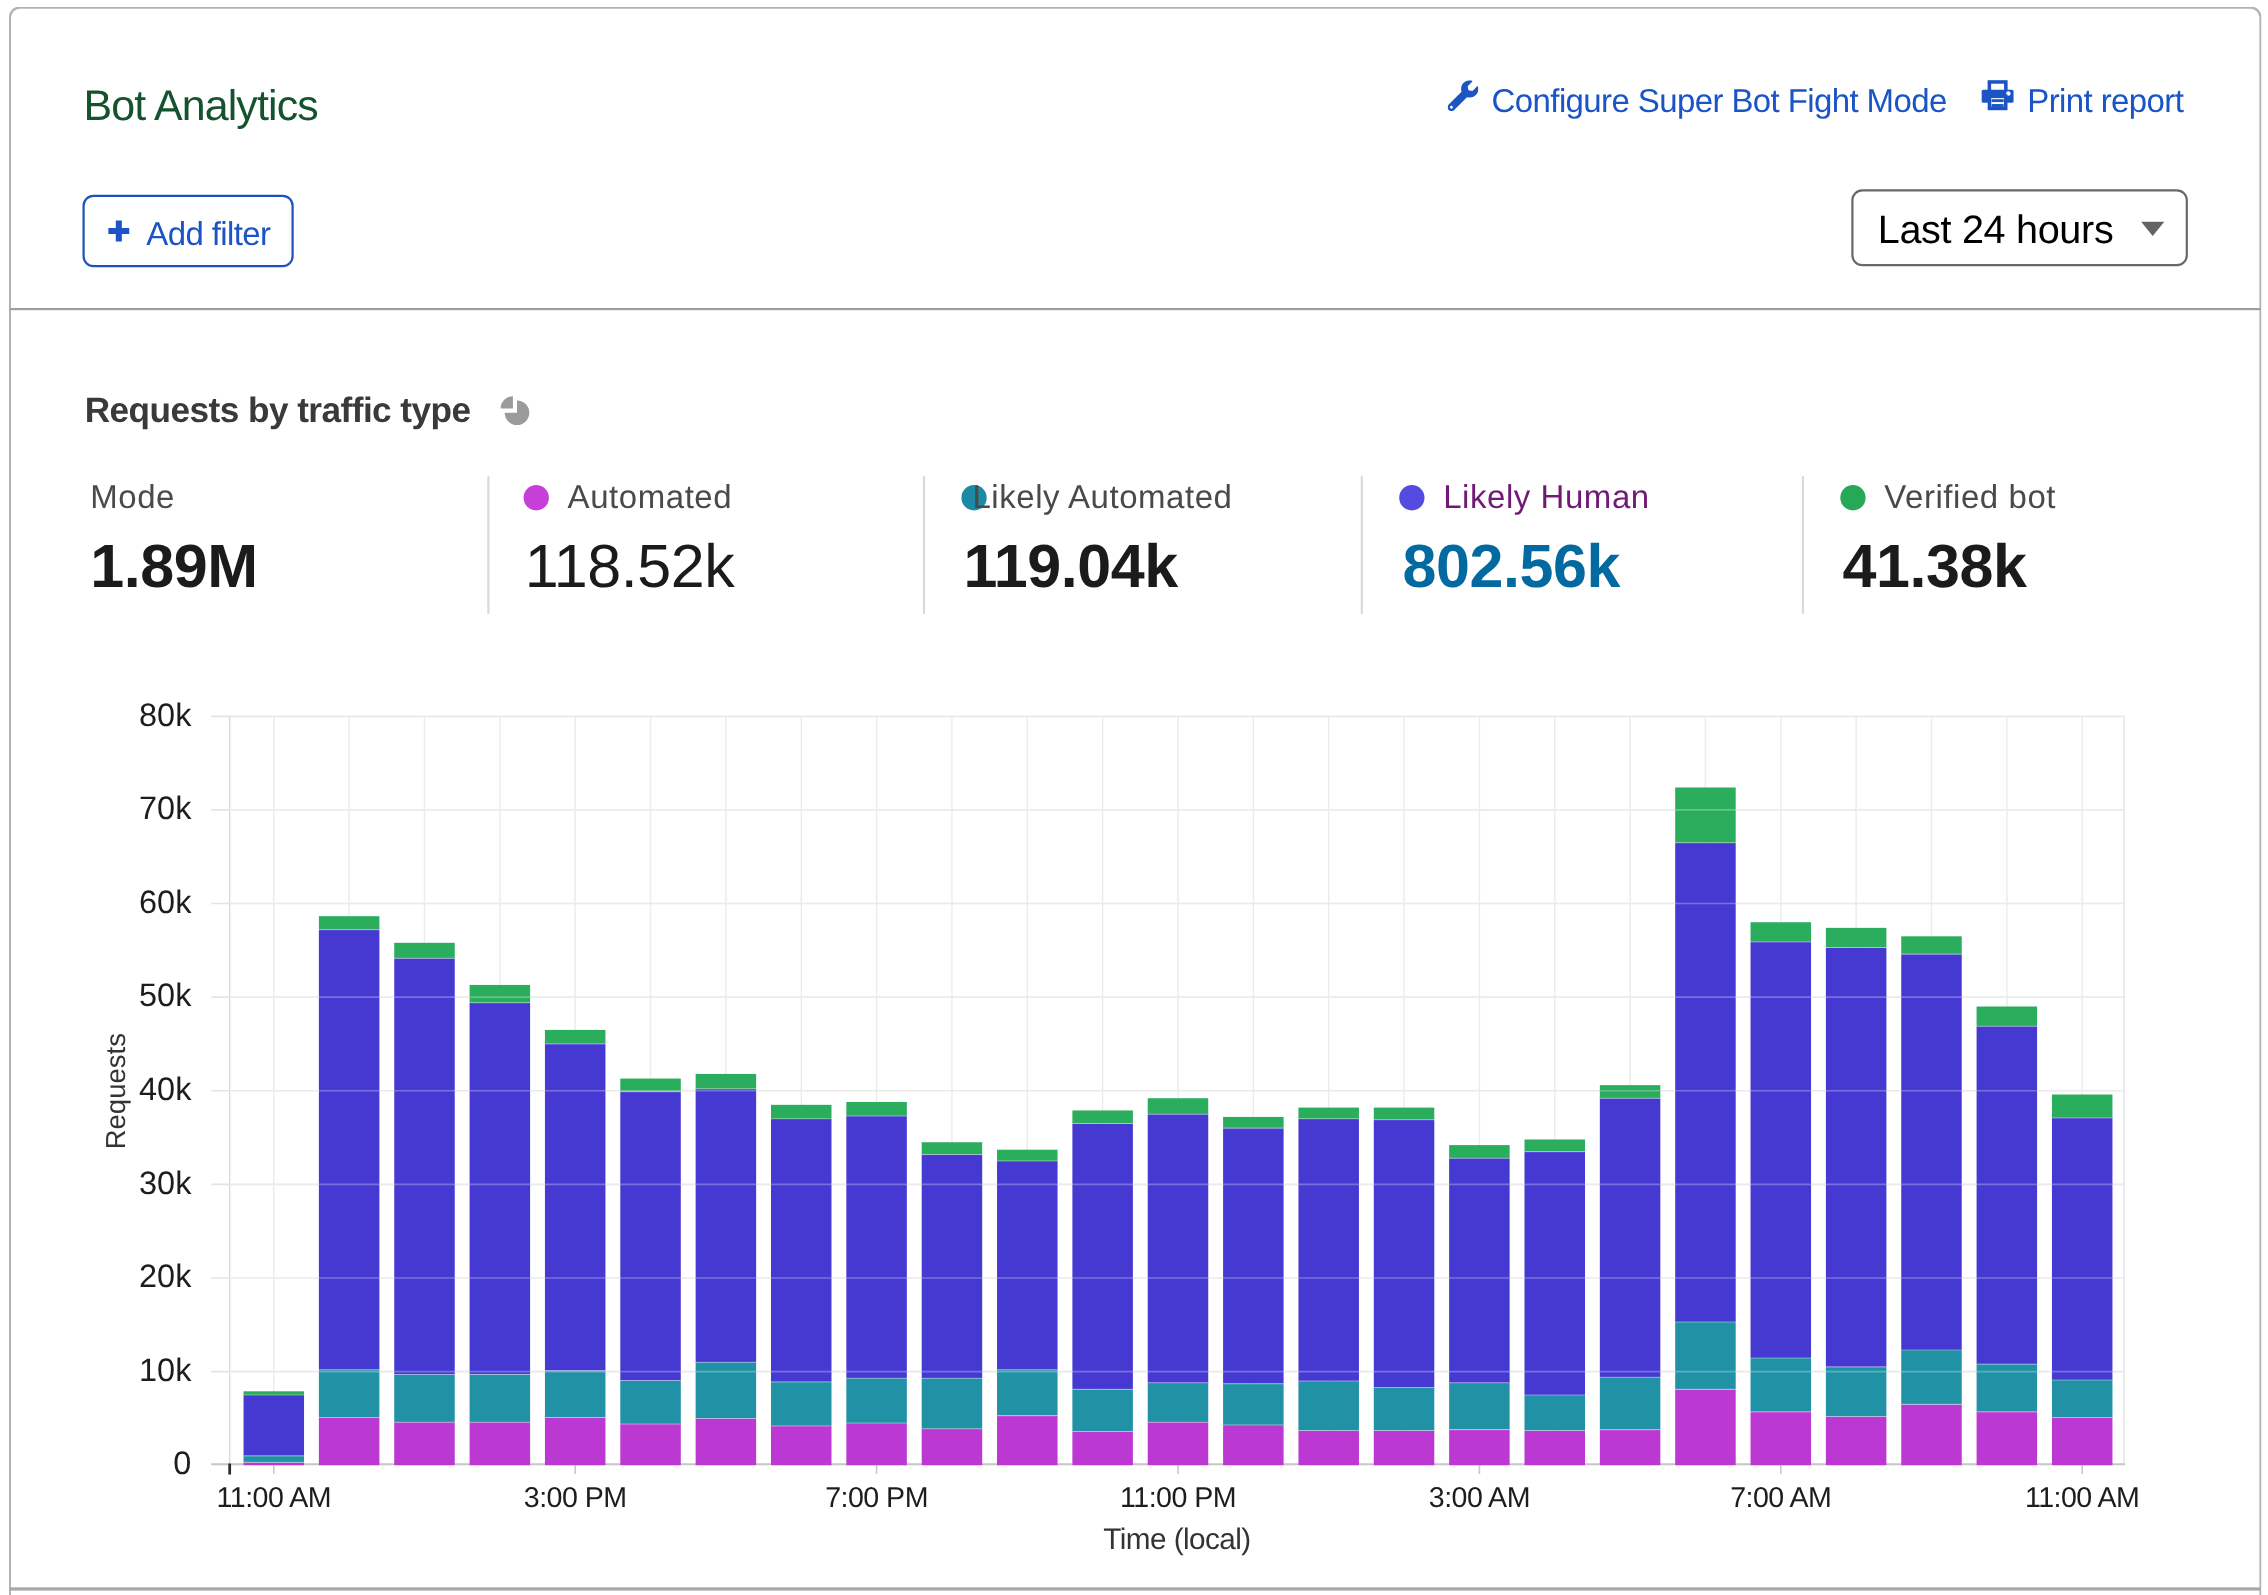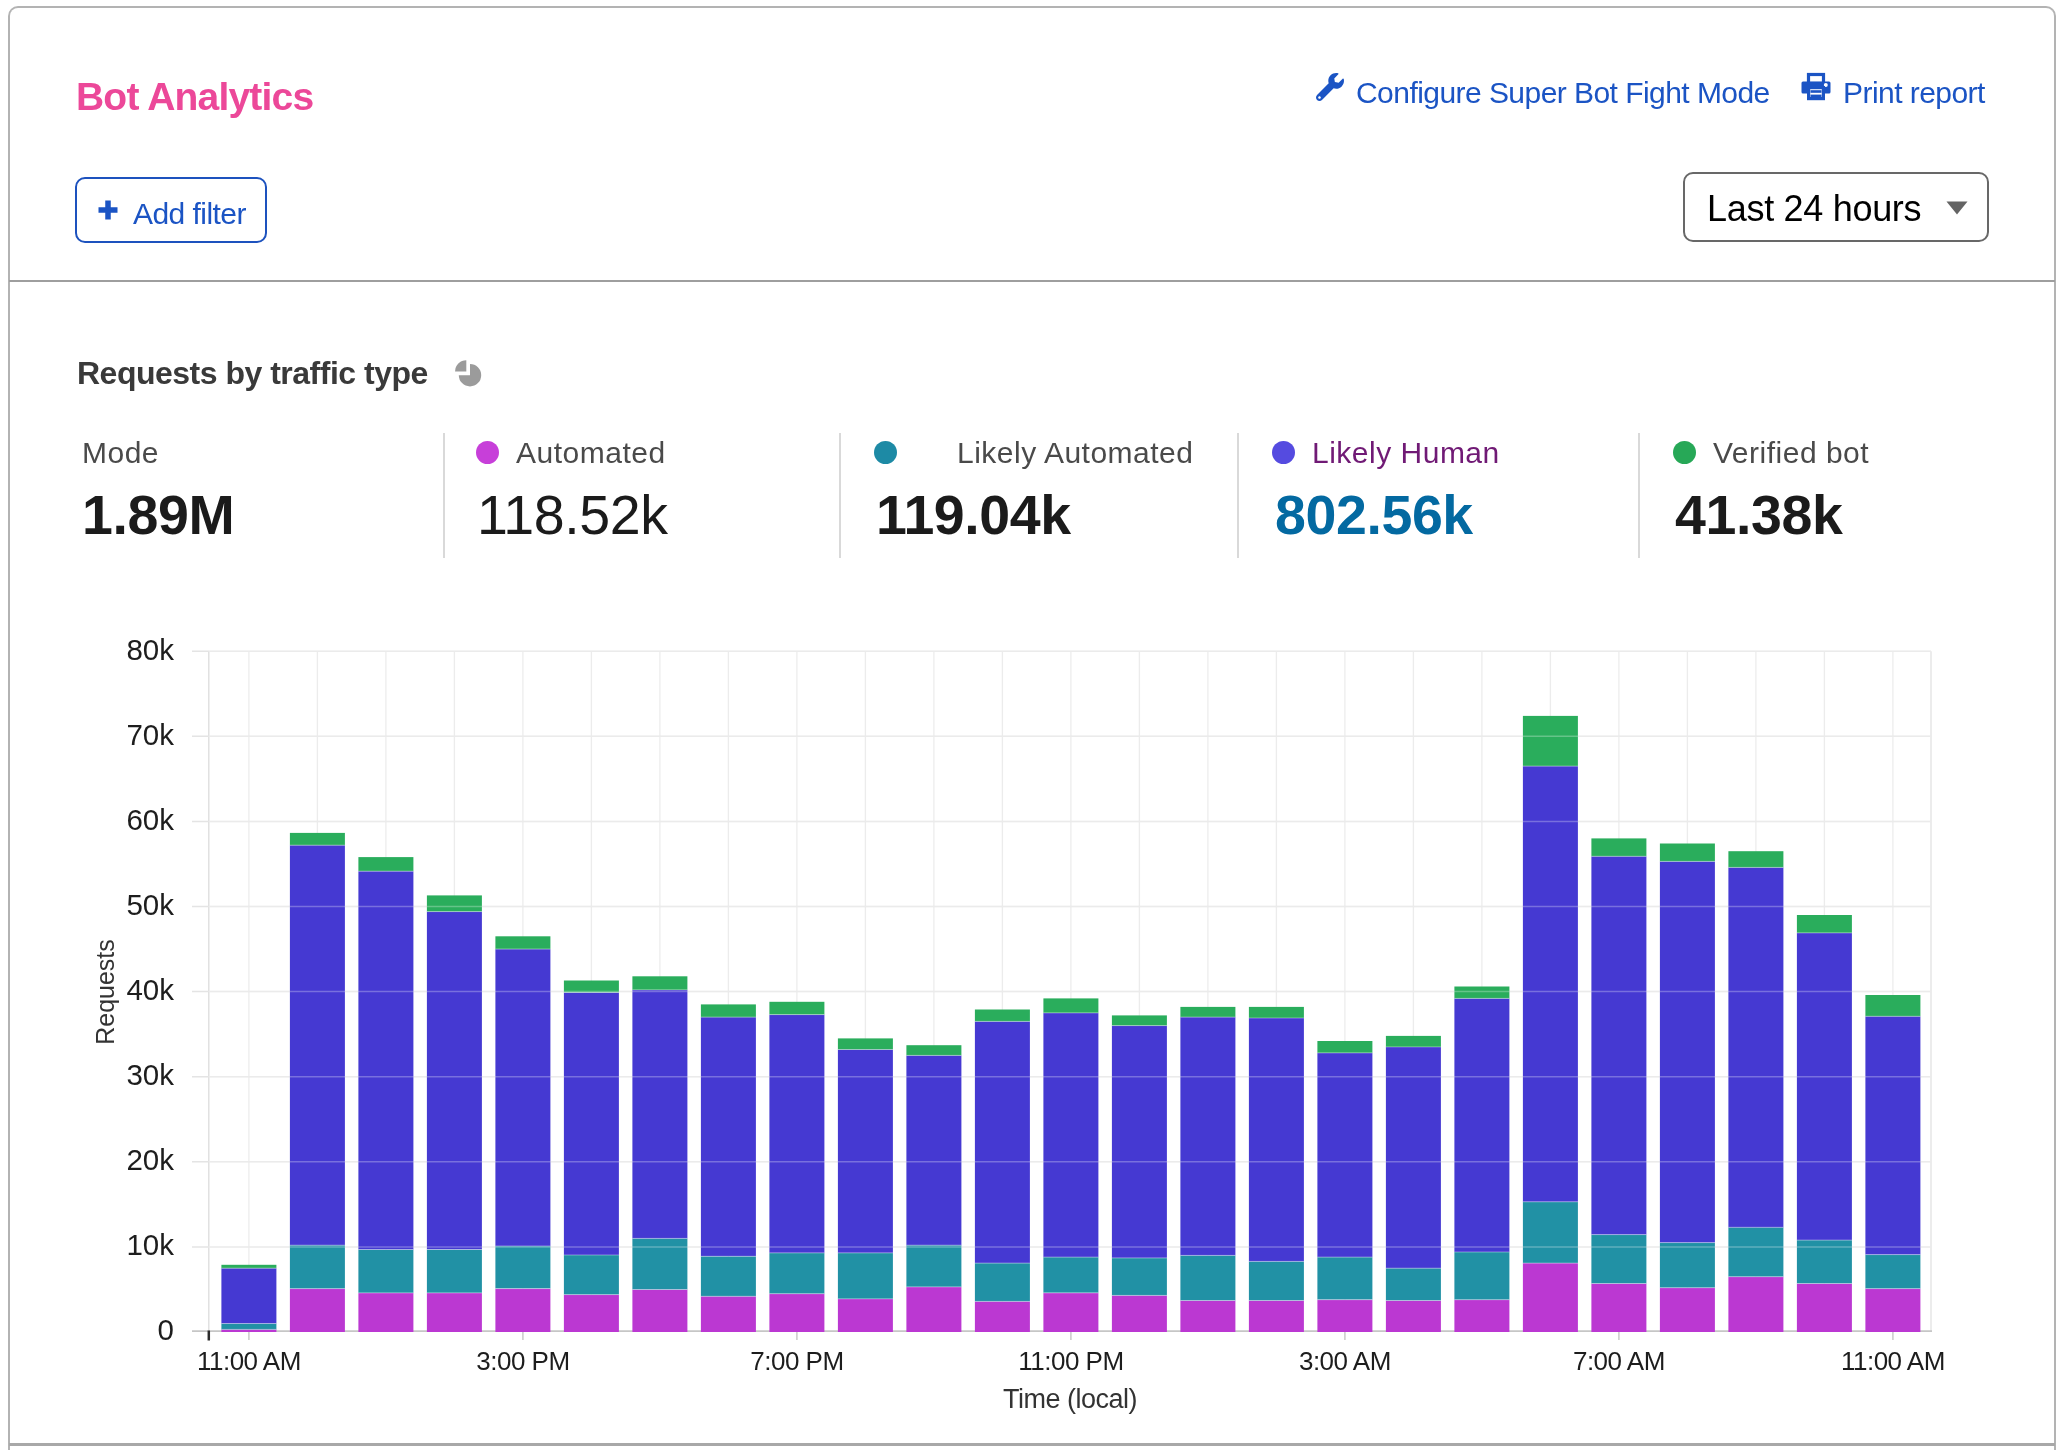--- a/index.html
+++ b/index.html
@@ -9,21 +9,21 @@
 </style>
 </head>
 <body>
 
 <div class="abs" style="left:8px;top:6px;width:2048px;height:1460px;border:2px solid #b3b3b3;border-radius:10px;border-bottom:none"></div>
 
 <div class="abs" style="left:9px;top:280px;width:2046px;height:2px;background:#9e9e9e"></div>
 
 <div class="abs" style="left:9px;top:1443px;width:2046px;height:2.5px;background:#a8a8a8"></div>
 
-<div class="abs" style="left:76px;top:75px;font-size:39px;font-weight:700;letter-spacing:-.8px;color:#ec4899">Bot Analytics</div>
+<div class="abs" style="left:76px;top:75px;font-size:39px;font-weight:400;letter-spacing:-.8px;color:#14532d">Bot Analytics</div>
 
 <svg width="28" height="28" viewBox="0 0 512 512" style="position:absolute;left:1316px;top:73px">
     <path fill="#1b54c4" d="M507.73 109.1c-2.24-9.03-13.54-12.09-20.12-5.51l-74.36 74.36-67.88-11.31-11.31-67.88 74.36-74.36c6.62-6.62 3.43-17.9-5.66-20.16-47.38-11.74-99.55.91-136.58 37.93-39.64 39.64-50.55 97.1-34.05 147.2L18.74 402.76c-24.99 24.99-24.99 65.51 0 90.5 24.99 24.99 65.51 24.99 90.5 0l213.21-213.21c50.12 16.71 107.47 5.68 147.37-34.22 37.07-37.07 49.7-89.32 37.91-136.73zM64 472c-13.25 0-24-10.75-24-24 0-13.26 10.75-24 24-24s24 10.74 24 24c0 13.25-10.75 24-24 24z"></path>
   </svg>
 <div class="abs" style="left:1356px;top:76px;font-size:30px;letter-spacing:-.55px;color:#1b54c4">Configure Super Bot Fight Mode</div>
 <svg width="30" height="30" viewBox="0 0 30 30" style="position:absolute;left:1801px;top:72px">
     <rect x="7.5" y="2.5" width="15" height="9" fill="none" stroke="#1b54c4" stroke-width="3.2"></rect>
     <rect x="0.5" y="9.5" width="29" height="12" rx="1.5" fill="#1b54c4"></rect>
     <circle cx="24.8" cy="13" r="2" fill="#fff"></circle>
     <rect x="7.6" y="15.6" width="14.8" height="11" fill="#fff" stroke="#1b54c4" stroke-width="3.2"></rect>
@@ -49,21 +49,21 @@
     <path fill="#9b9b9b" d="M17 6 A 11.2 11.2 0 1 1 5.8 17.2 L 17 17.2 Z"></path>
     <path fill="#9b9b9b" d="M13.3 2.2 A 11.2 11.2 0 0 0 2.1 13.4 L 13.3 13.4 Z"></path>
   </svg>
 
 <div style="position:absolute;left:82px;top:435.5px;font-size:30px;color:#4a4a4a;letter-spacing:.5px">Mode</div>
 <div style="position:absolute;left:82px;top:483px;font-size:55.5px;font-weight:700;color:#1b1b1b;letter-spacing:-.4px">1.89M</div>
 <div style="position:absolute;left:476px;top:441px;width:23px;height:23px;border-radius:50%;background:#c73fd9"></div>
 <div style="position:absolute;left:516px;top:435.5px;font-size:30px;color:#4a4a4a;letter-spacing:.5px">Automated</div>
 <div style="position:absolute;left:477px;top:483px;font-size:55.5px;font-weight:400;color:#1b1b1b;letter-spacing:-.4px">118.52k</div>
 <div style="position:absolute;left:874px;top:441px;width:23px;height:23px;border-radius:50%;background:#1d8aa5"></div>
-<div style="position:absolute;left:957px;top:435.5px;font-size:30px;color:#4a4a4a;letter-spacing:.5px">Likely Automated</div>
+<div style="position:absolute;left:884px;top:435.5px;font-size:30px;color:#4a4a4a;letter-spacing:.5px">Likely Automated</div>
 <div style="position:absolute;left:876px;top:483px;font-size:55.5px;font-weight:700;color:#1b1b1b;letter-spacing:-.4px">119.04k</div>
 <div style="position:absolute;left:1272px;top:441px;width:23px;height:23px;border-radius:50%;background:#554be0"></div>
 <div style="position:absolute;left:1312px;top:435.5px;font-size:30px;color:#701a75;letter-spacing:.5px">Likely Human</div>
 <div style="position:absolute;left:1275px;top:483px;font-size:55.5px;font-weight:700;color:#0369a1;letter-spacing:-.4px">802.56k</div>
 <div style="position:absolute;left:1673px;top:441px;width:23px;height:23px;border-radius:50%;background:#27a857"></div>
 <div style="position:absolute;left:1713px;top:435.5px;font-size:30px;color:#4a4a4a;letter-spacing:.5px">Verified bot</div>
 <div style="position:absolute;left:1675px;top:483px;font-size:55.5px;font-weight:700;color:#1b1b1b;letter-spacing:-.4px">41.38k</div>
 <div style="position:absolute;left:443px;top:433px;width:2px;height:125px;background:#d9d9d9"></div>
 <div style="position:absolute;left:839px;top:433px;width:2px;height:125px;background:#d9d9d9"></div>
 <div style="position:absolute;left:1237px;top:433px;width:2px;height:125px;background:#d9d9d9"></div>

